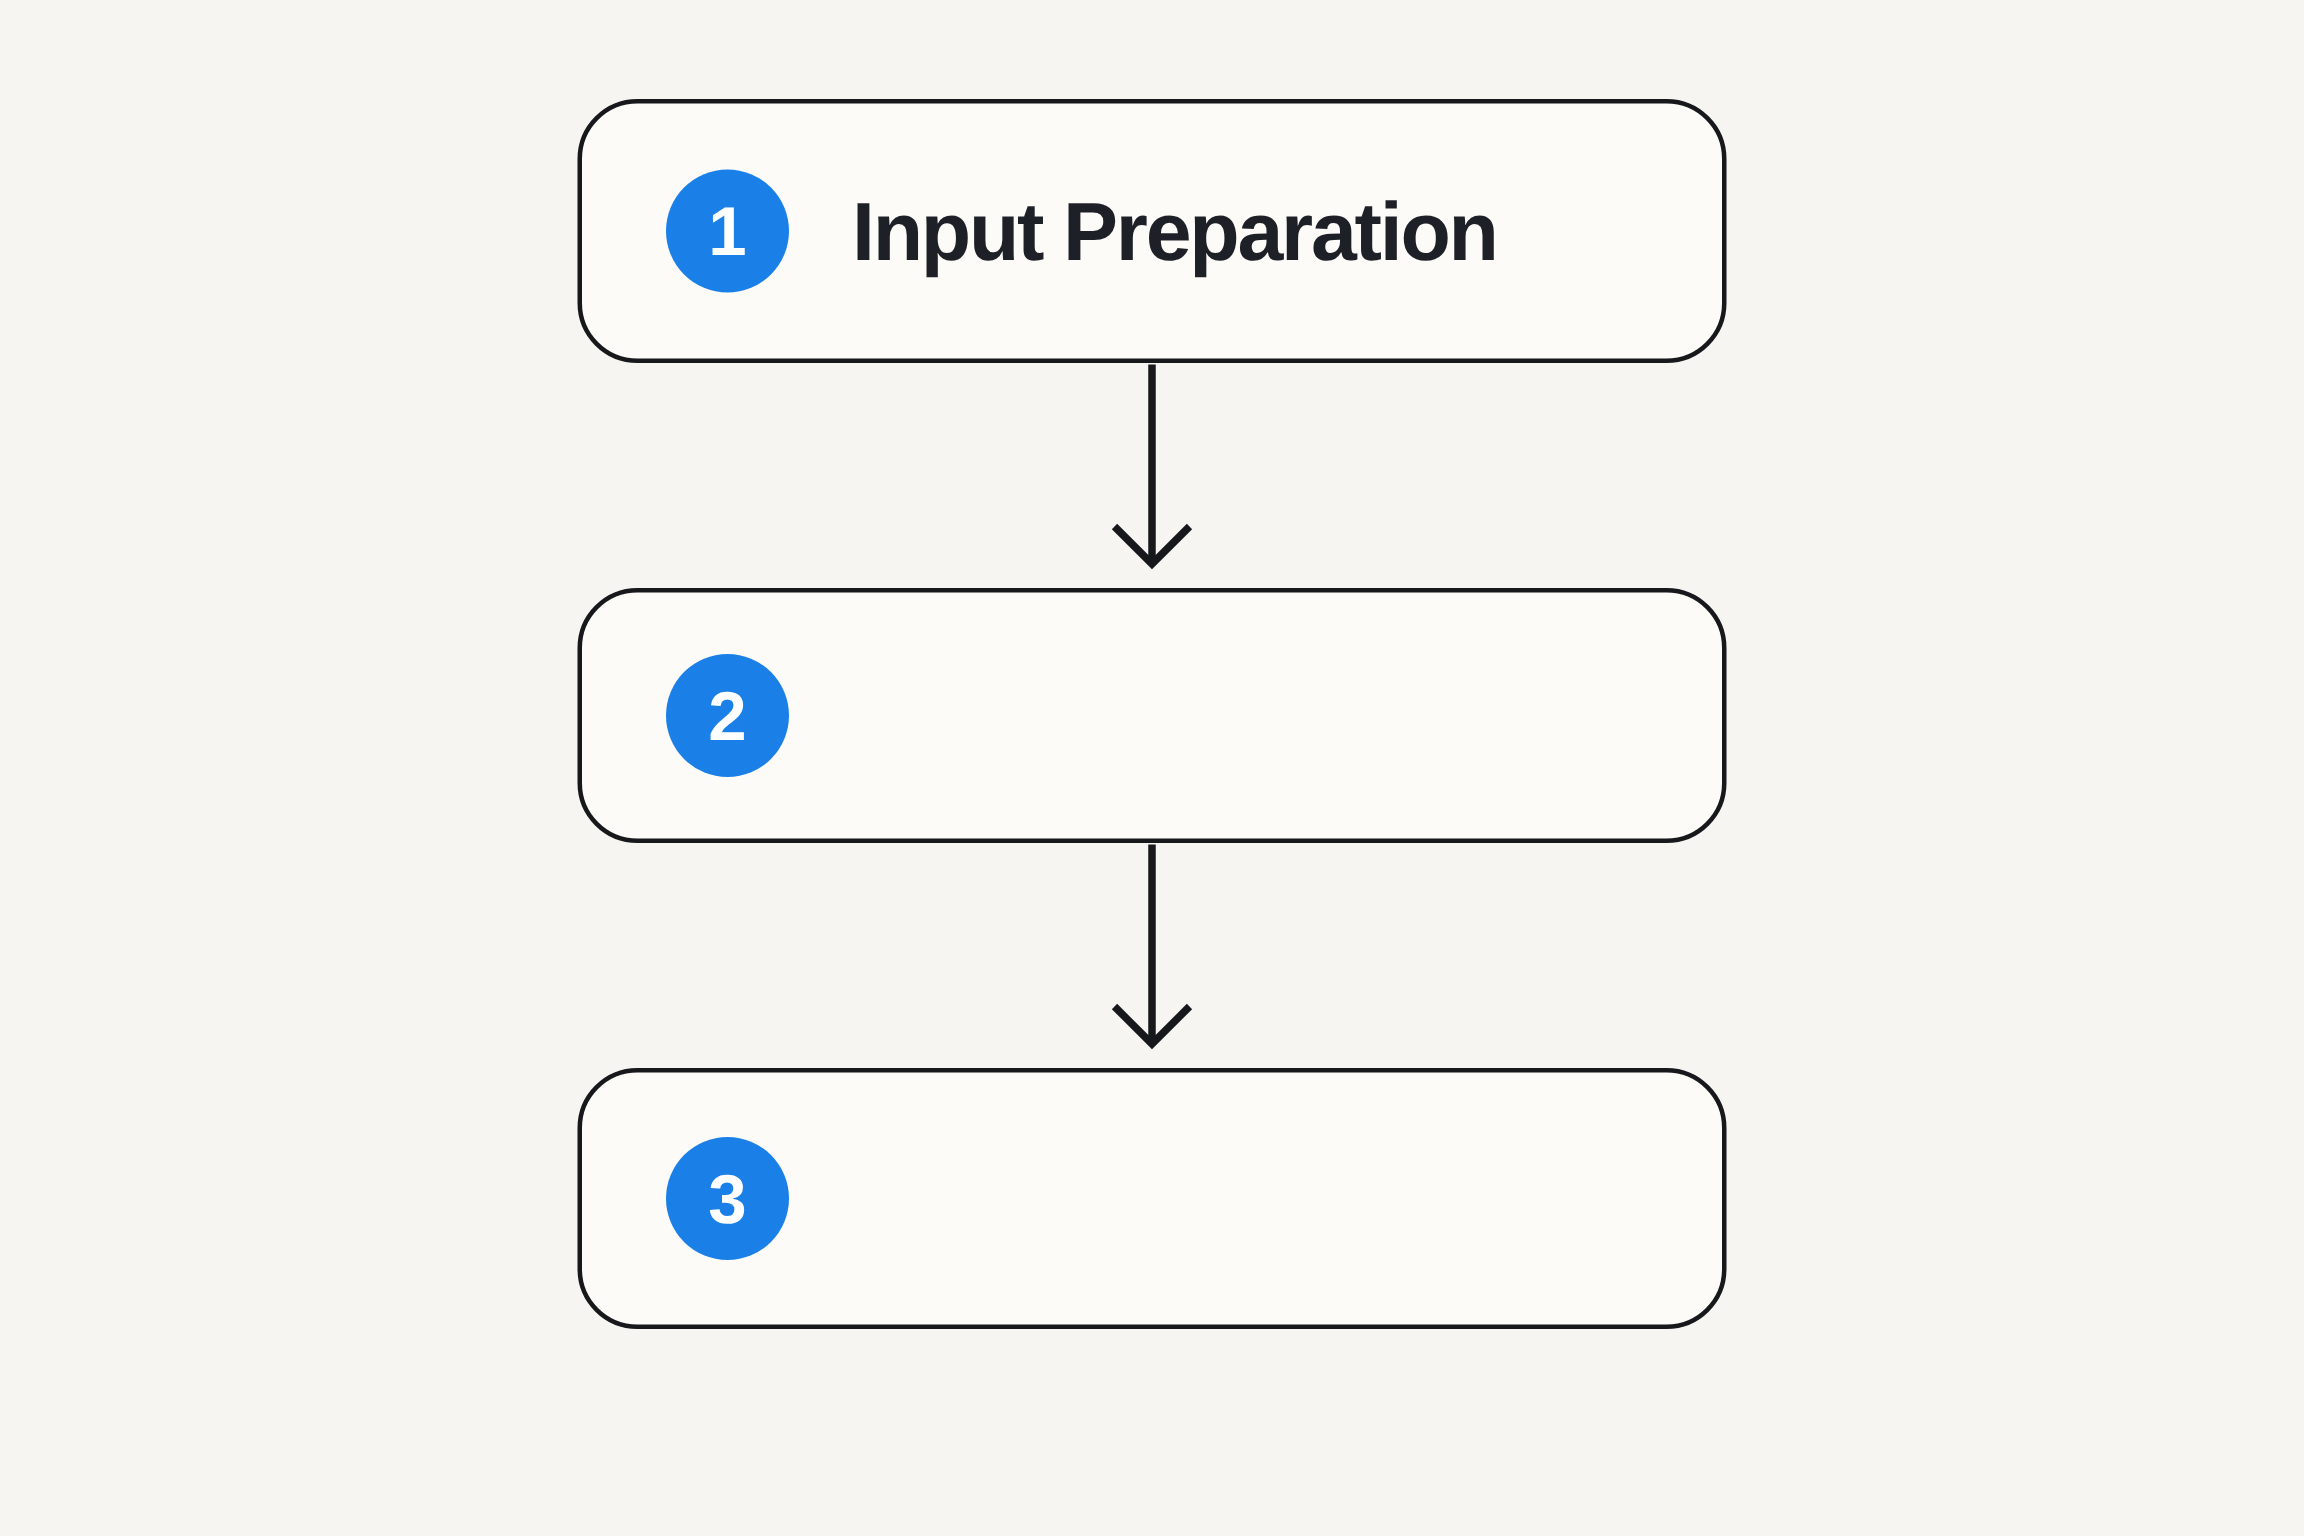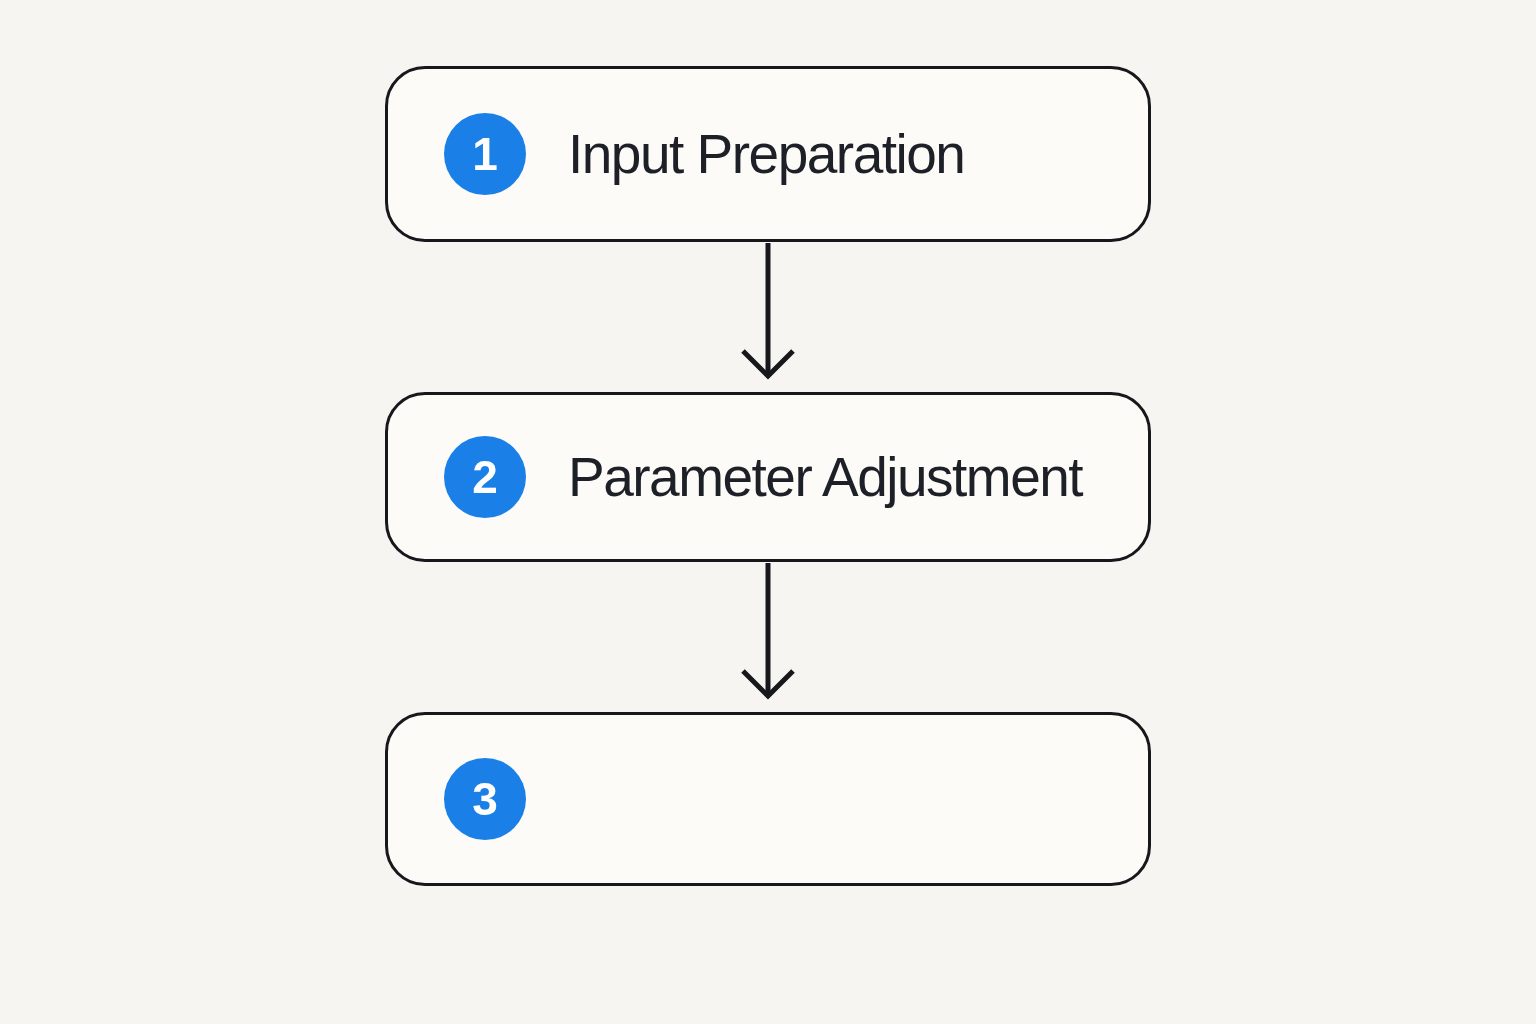--- a/index.html
+++ b/index.html
@@ -48,21 +48,21 @@
     align-items: center;
     justify-content: center;
     font-size: 46px;
     font-weight: 600;
     line-height: 1;
     margin-right: 42px;
   }
   .step-label {
     color: var(--text);
     font-size: 55px;
-    font-weight: 400;
+    font-weight: 700;
     letter-spacing: -1.5px;
     line-height: 1.2;
   }
   .step-1 .step-label,
   .step-2 .step-label { white-space: nowrap; }
   .step-3 .step-label { max-width: 560px; }
   .arrows-layer {
     position: absolute;
     top: 0; left: 0;
     width: 1536px;
@@ -90,21 +90,20 @@
     <div class="num-circle">
       <span>1</span>
     </div>
     <div class="step-label">Input Preparation</div>
   </div>
 
   <div class="step-box step-2">
     <div class="num-circle">
       <span>2</span>
     </div>
-    <div class="step-label">Parameter Adjustment</div>
   </div>
 
   <div class="step-box step-3">
     <div class="num-circle">
       <span>3</span>
     </div>
   </div>
 
 </div>
 

